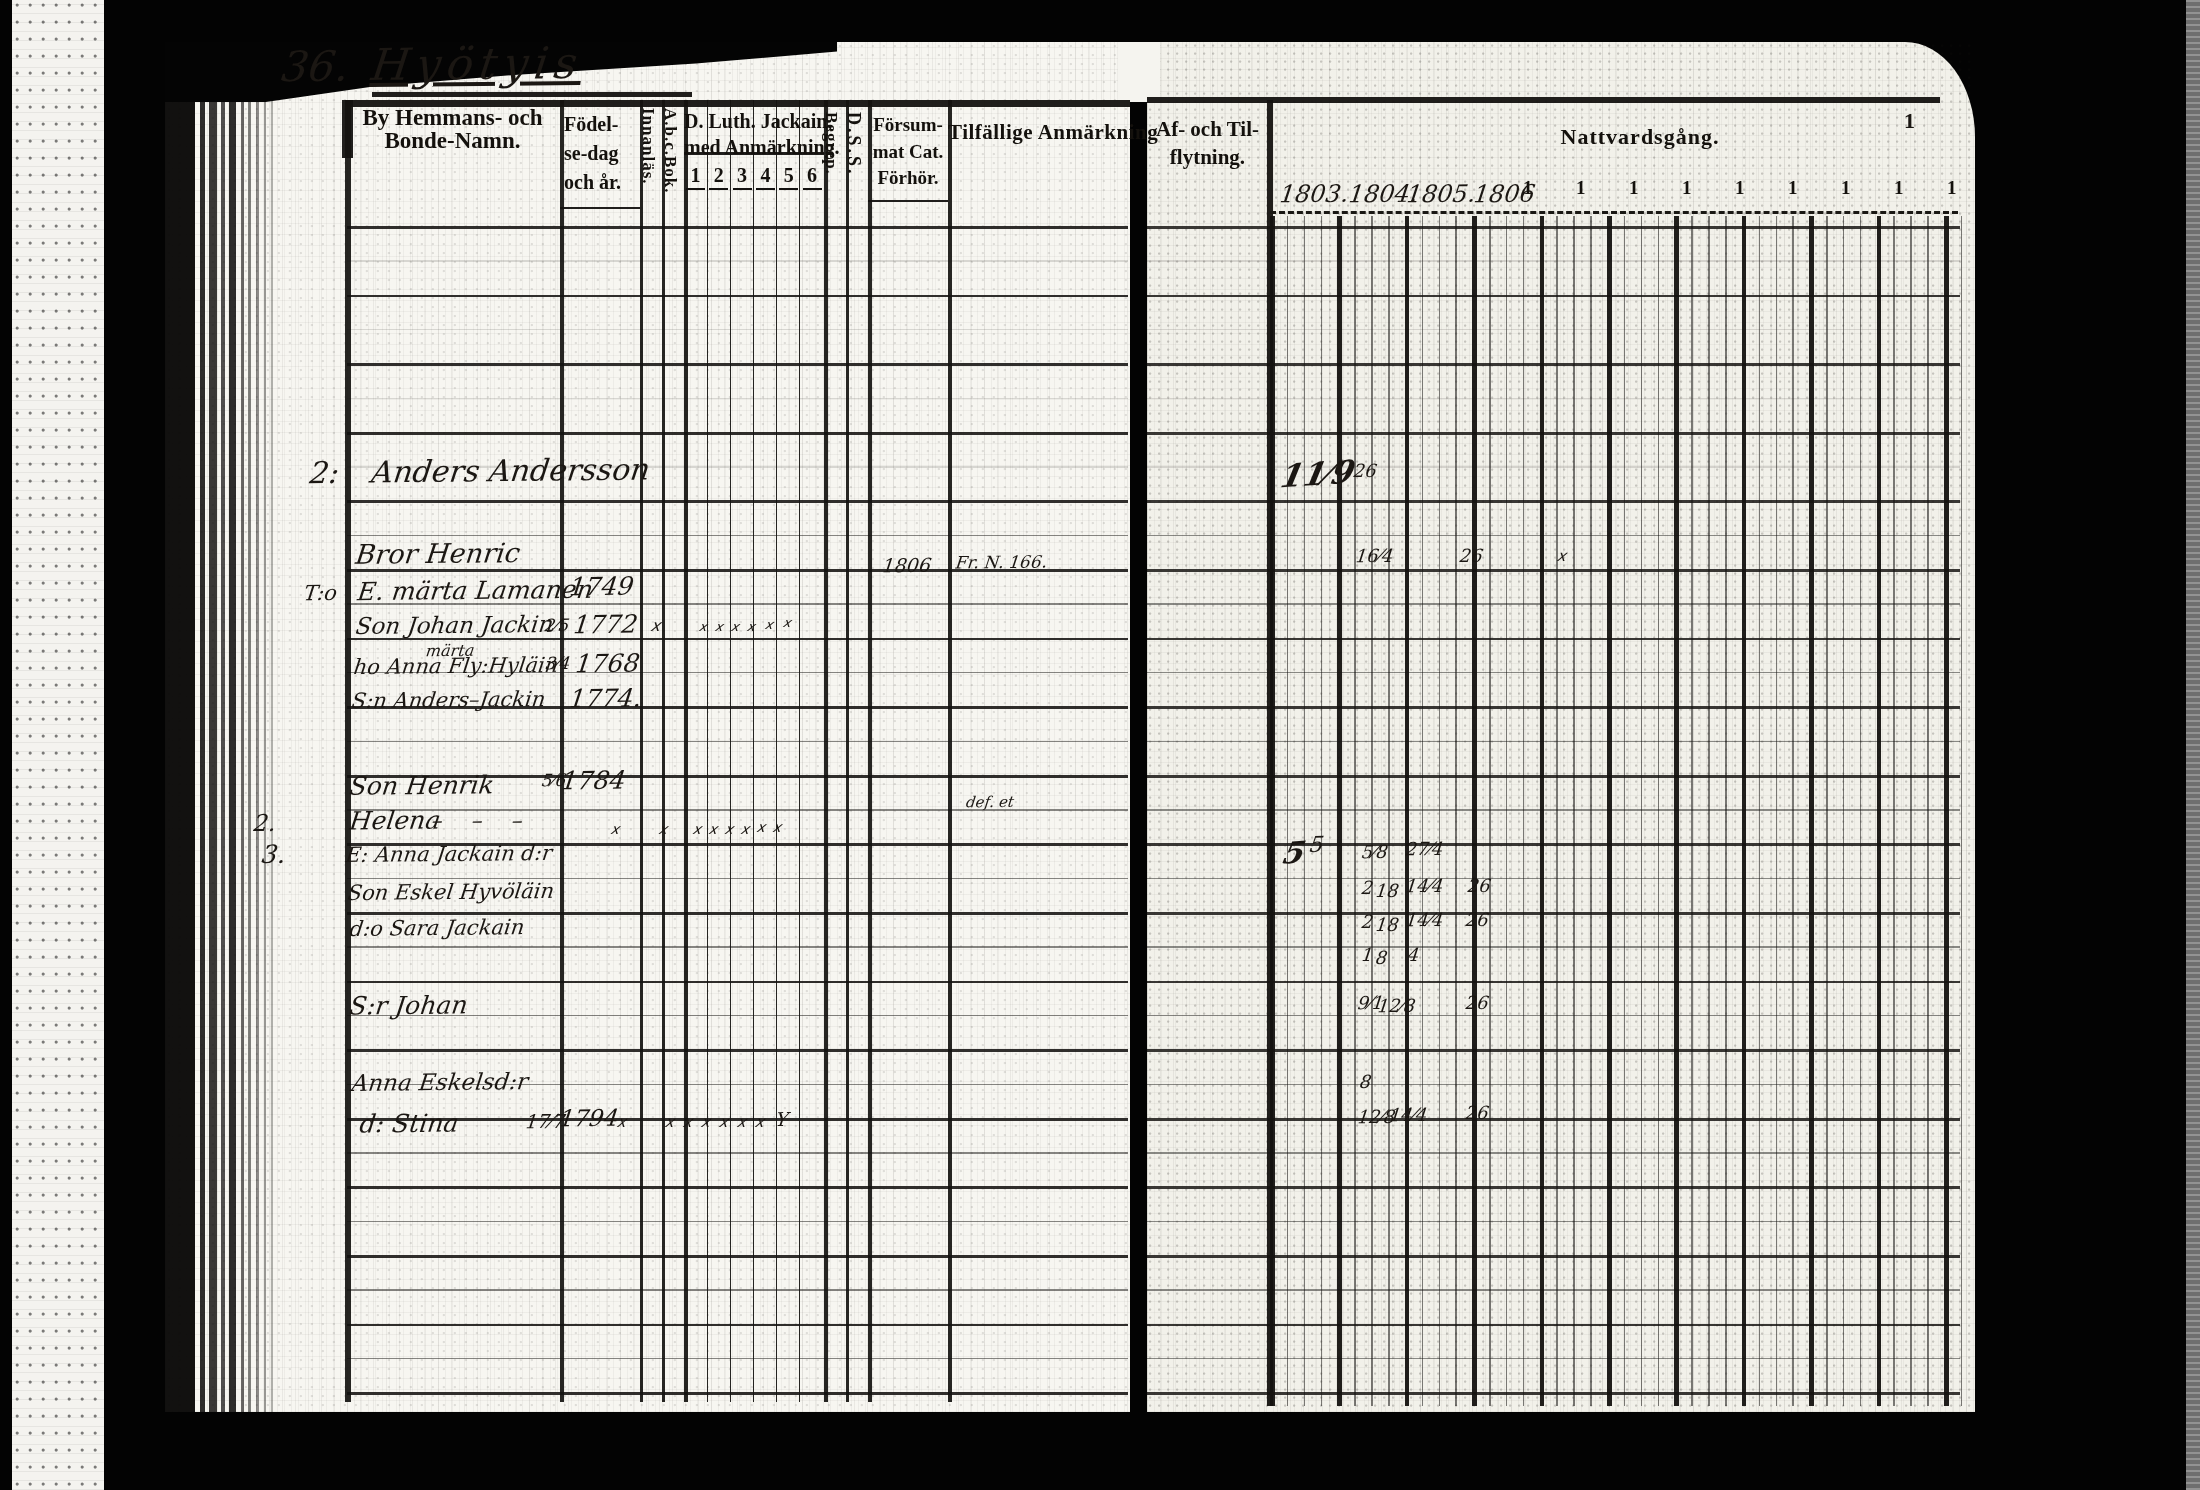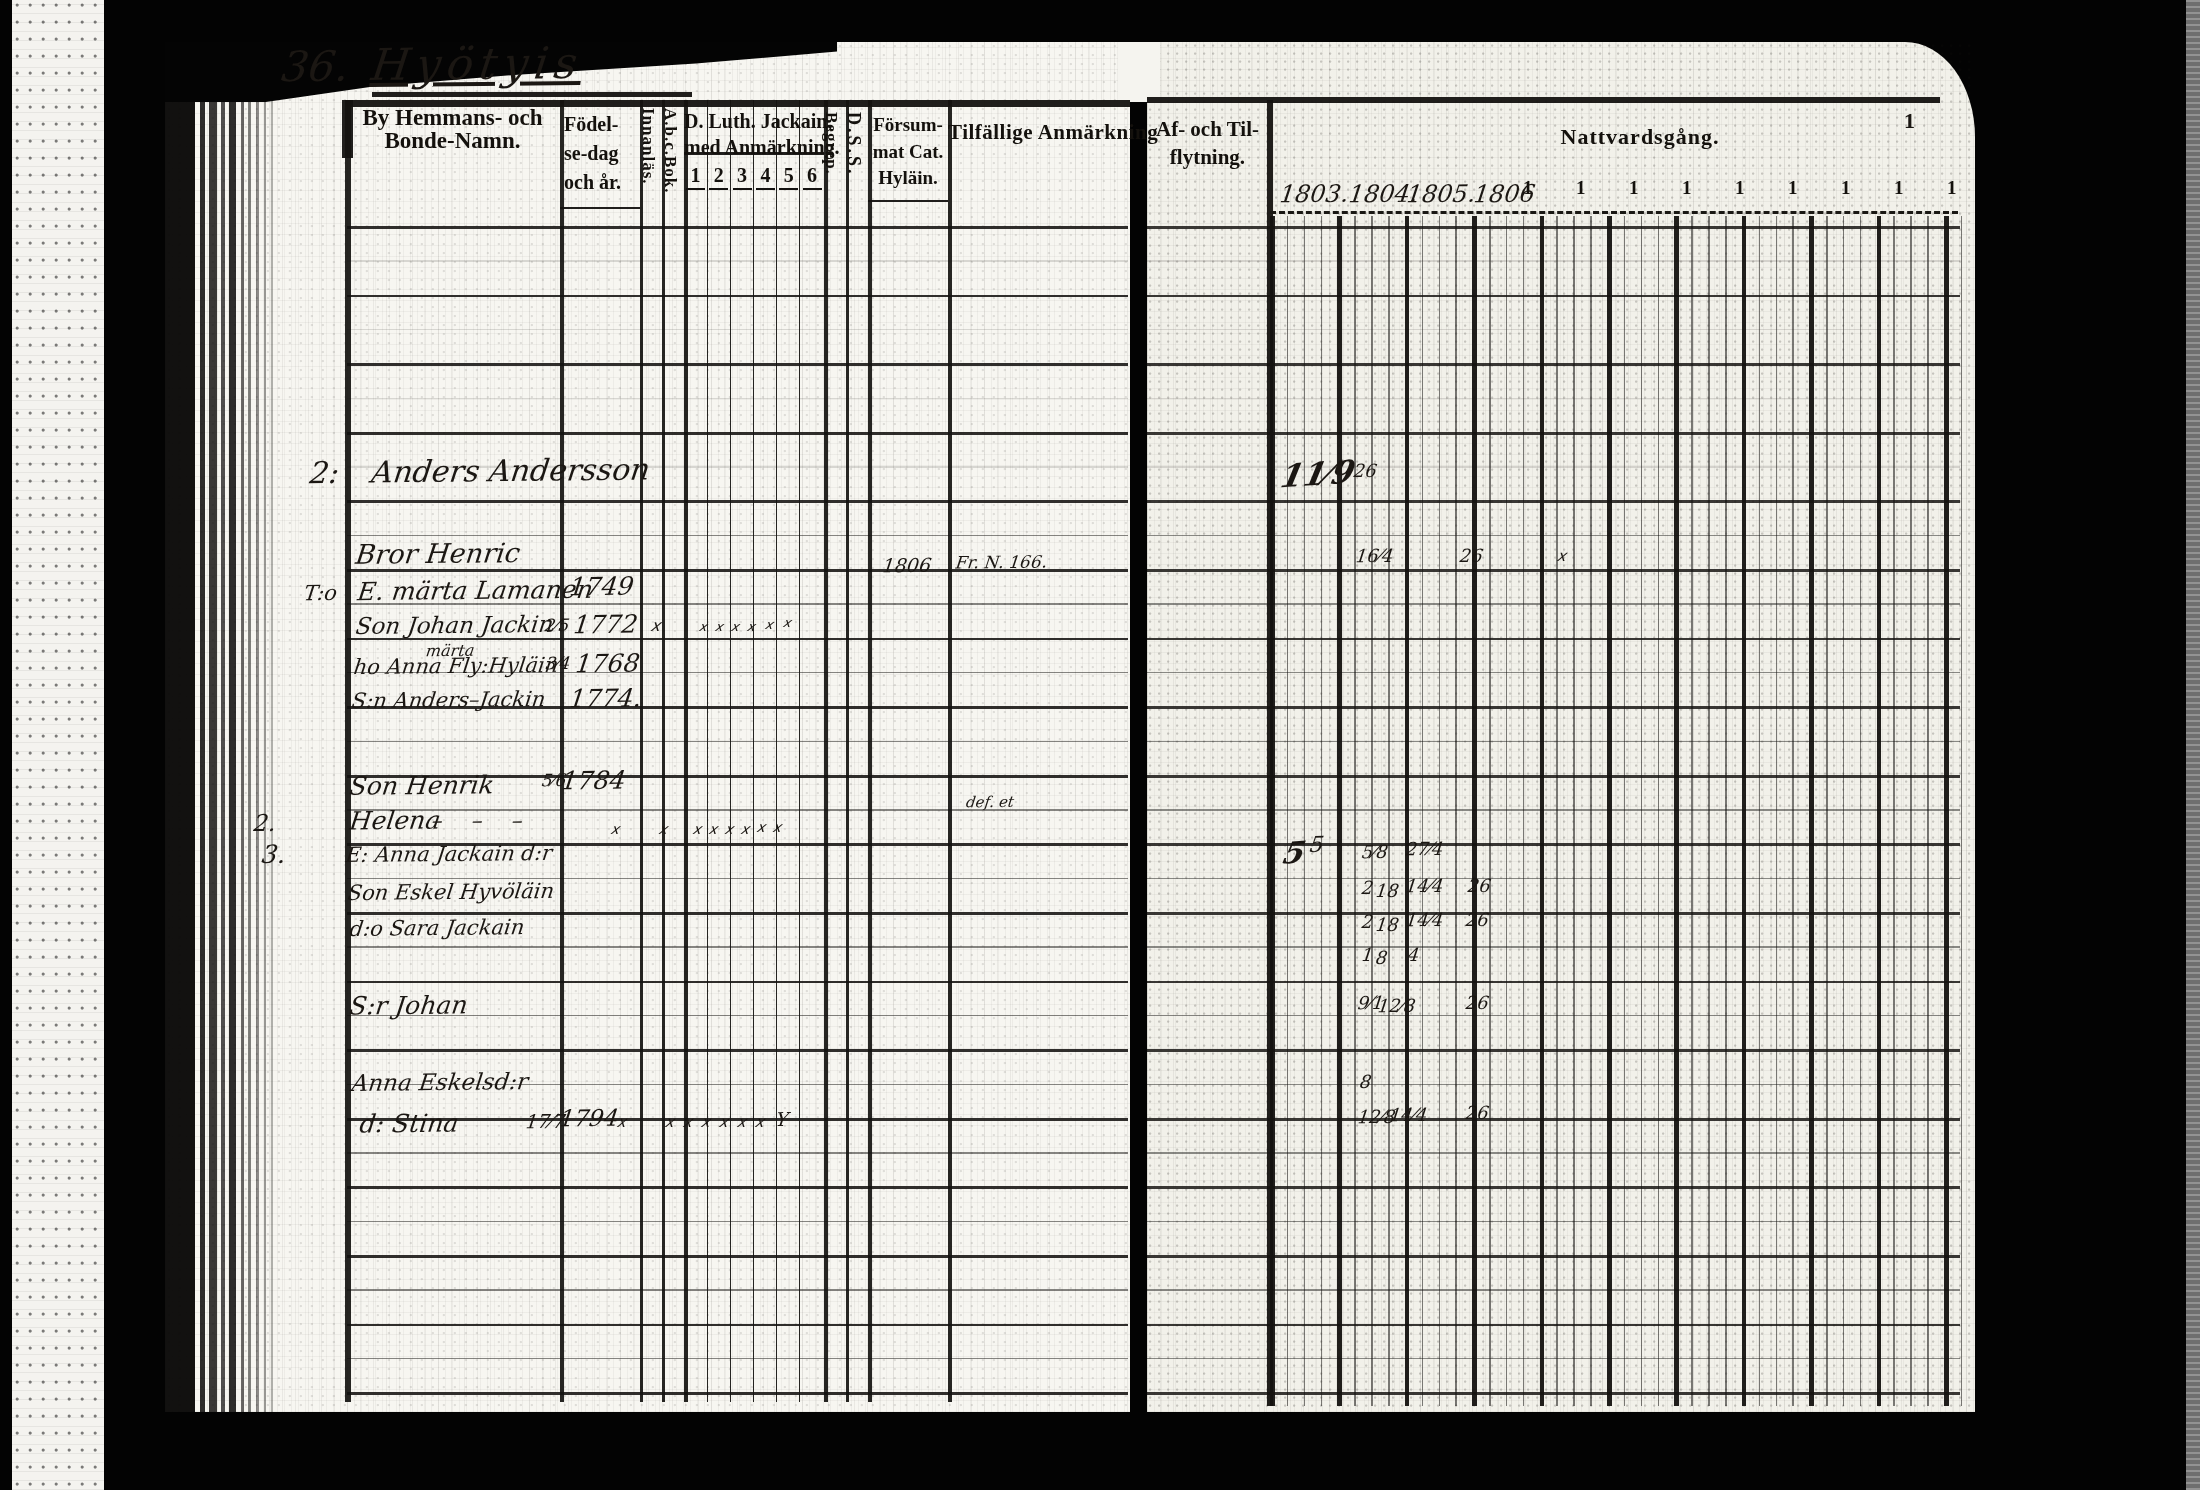--- a/index.html
+++ b/index.html
@@ -239,21 +239,21 @@
       <span class="print cnum" style="left: 732.6px; top: 165px; width: 19px; font-size: 20px; position: absolute;">3</span>
       <span class="print cnum" style="left: 755.9px; top: 165px; width: 19px; font-size: 20px; position: absolute;">4</span>
       <span class="print cnum" style="left: 779.2px; top: 165px; width: 19px; font-size: 20px; position: absolute;">5</span>
       <span class="print cnum" style="left: 802.5px; top: 165px; width: 19px; font-size: 20px; position: absolute;">6</span>
     </div>
   <div class="print vtext" style="left:823px;top:112px;height:120px;font-size:17px;">Begrep.</div>
   <div class="print vtext" style="left:845px;top:112px;height:120px;font-size:18px;letter-spacing:3px;">D.S.S.</div>
   <div class="print" style="left:868px;top:112px;width:80px;text-align:center;font-size:19px;line-height:1.4;">
     <span>Försum-</span><br>
     <span>mat Cat.</span><br>
-    <span>Hyläin.</span>
+    <span>Förhör.</span>
   </div>
   <div class="print" style="left:948px;top:122px;width:185px;text-align:center;font-size:21px;letter-spacing:.5px;">Tilfällige Anmärkning</div>
 
   <div class="print" style="left:1150px;top:115px;width:115px;text-align:center;font-size:21px;line-height:1.35;">
     <span>Af- och Til-</span><br>
     <span>flytning.</span>
   </div>
   <div class="print" style="left:1480px;top:126px;width:320px;text-align:center;font-size:22px;letter-spacing:1px;">Nattvardsgång.</div>
   <div id="year-labels">
       <span class="hw" style="left: 1280px; top: 182px; font-size: 24px;">1803.</span>

